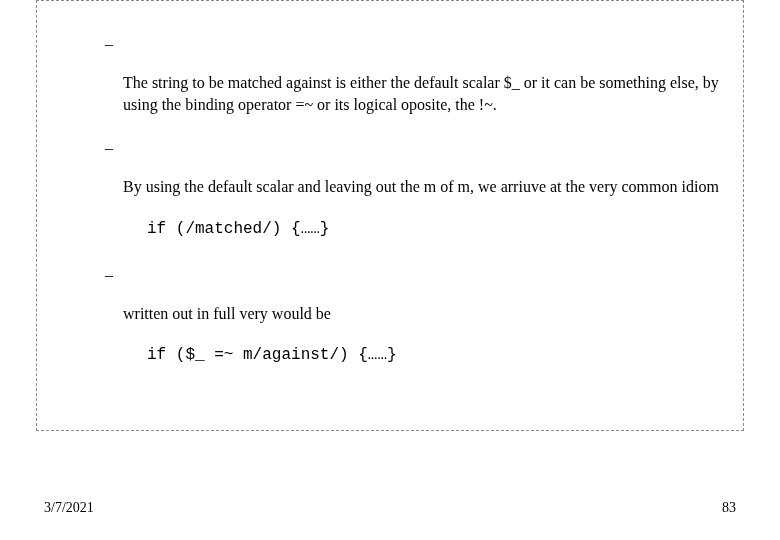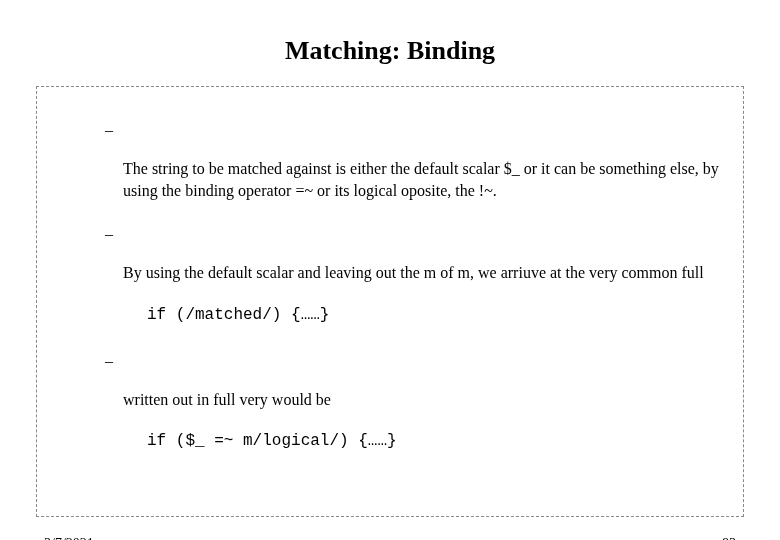--- a/index.html
+++ b/index.html
@@ -12,41 +12,40 @@
   .bullet-text { flex: 1 1 auto; margin-top: 39px; }
   .code { font-family: "Courier New", Courier, monospace; font-size: 16px; margin-left: 86px; margin-bottom: 26px; white-space: pre; }
   .footer-date { position: absolute; left: 44px; bottom: 24px; font-size: 14px; }
   .footer-page { position: absolute; right: 44px; bottom: 24px; font-size: 14px; }
 </style>
 </head>
 <body>
 
 <div class="slide">
 
-  <div class="title">Matching: Binding</div>
 
   <div class="content-box">
 
     <div class="bullet">
       <span class="dash">–</span>
       <span class="bullet-text">The string to be matched against is either the default scalar $_ or it can be something else, by using the binding operator =~ or its logical oposite, the !~.</span>
     </div>
 
     <div class="bullet">
       <span class="dash">–</span>
-      <span class="bullet-text">By using the default scalar and leaving out the m of m, we arriuve at the very common full</span>
+      <span class="bullet-text">By using the default scalar and leaving out the m of m, we arriuve at the very common idiom</span>
     </div>
 
     <div class="code">if (/matched/) {……}</div>
 
     <div class="bullet">
       <span class="dash">–</span>
       <span class="bullet-text">written out in full very would be</span>
     </div>
 
-    <div class="code">if ($_ =~ m/logical/) {……}</div>
+    <div class="code">if ($_ =~ m/against/) {……}</div>
 
   </div>
 
   <div class="footer-date">3/7/2021</div>
   <div class="footer-page">83</div>
 
 </div>
 
 </body></html>

